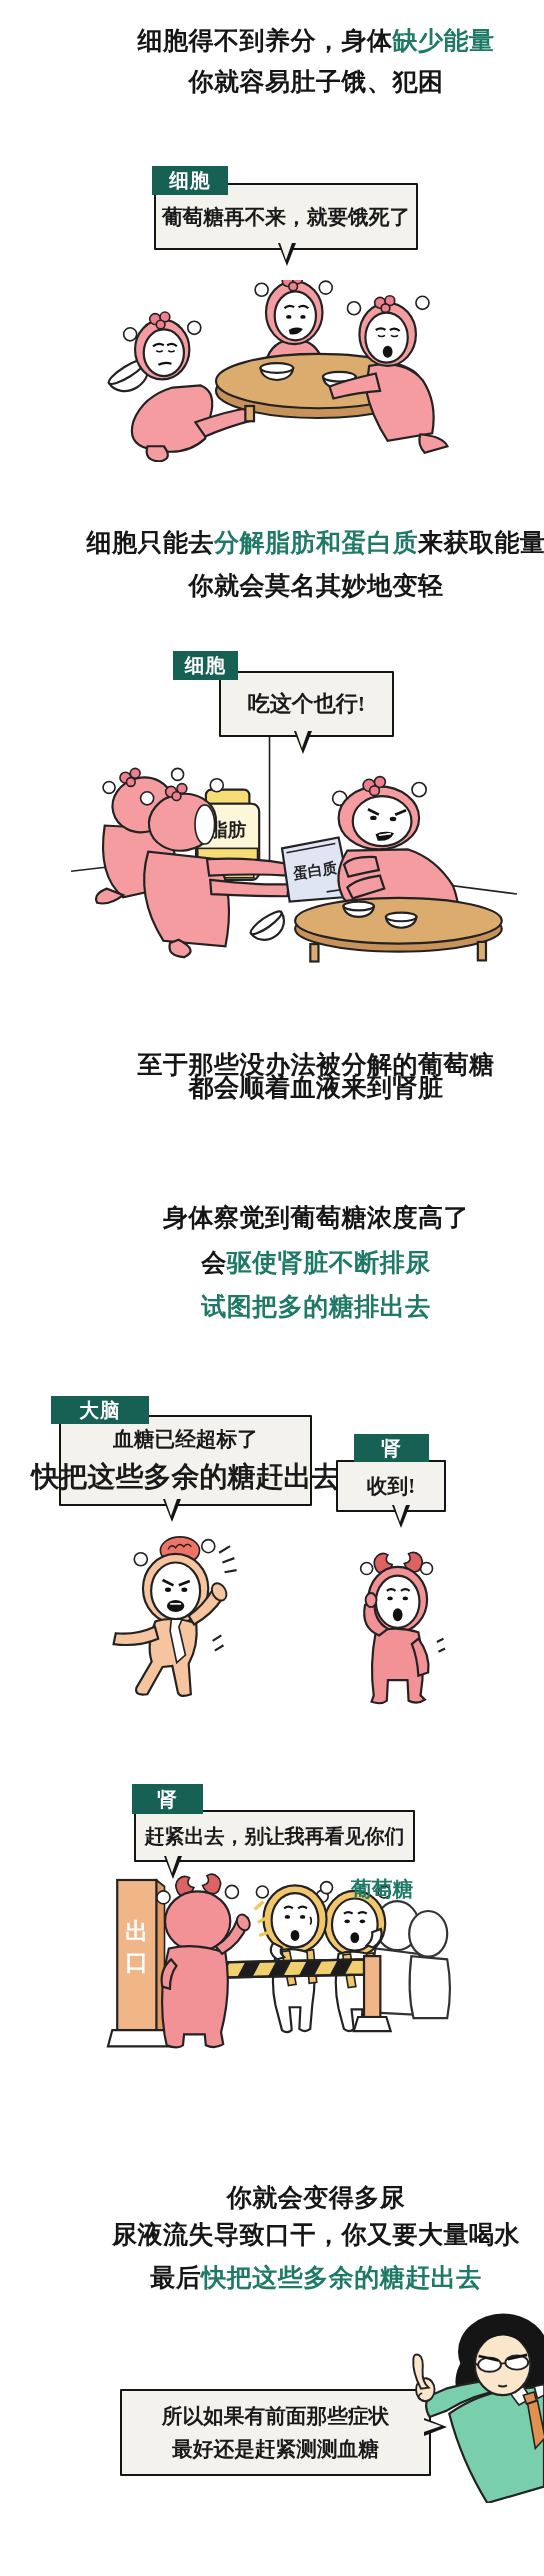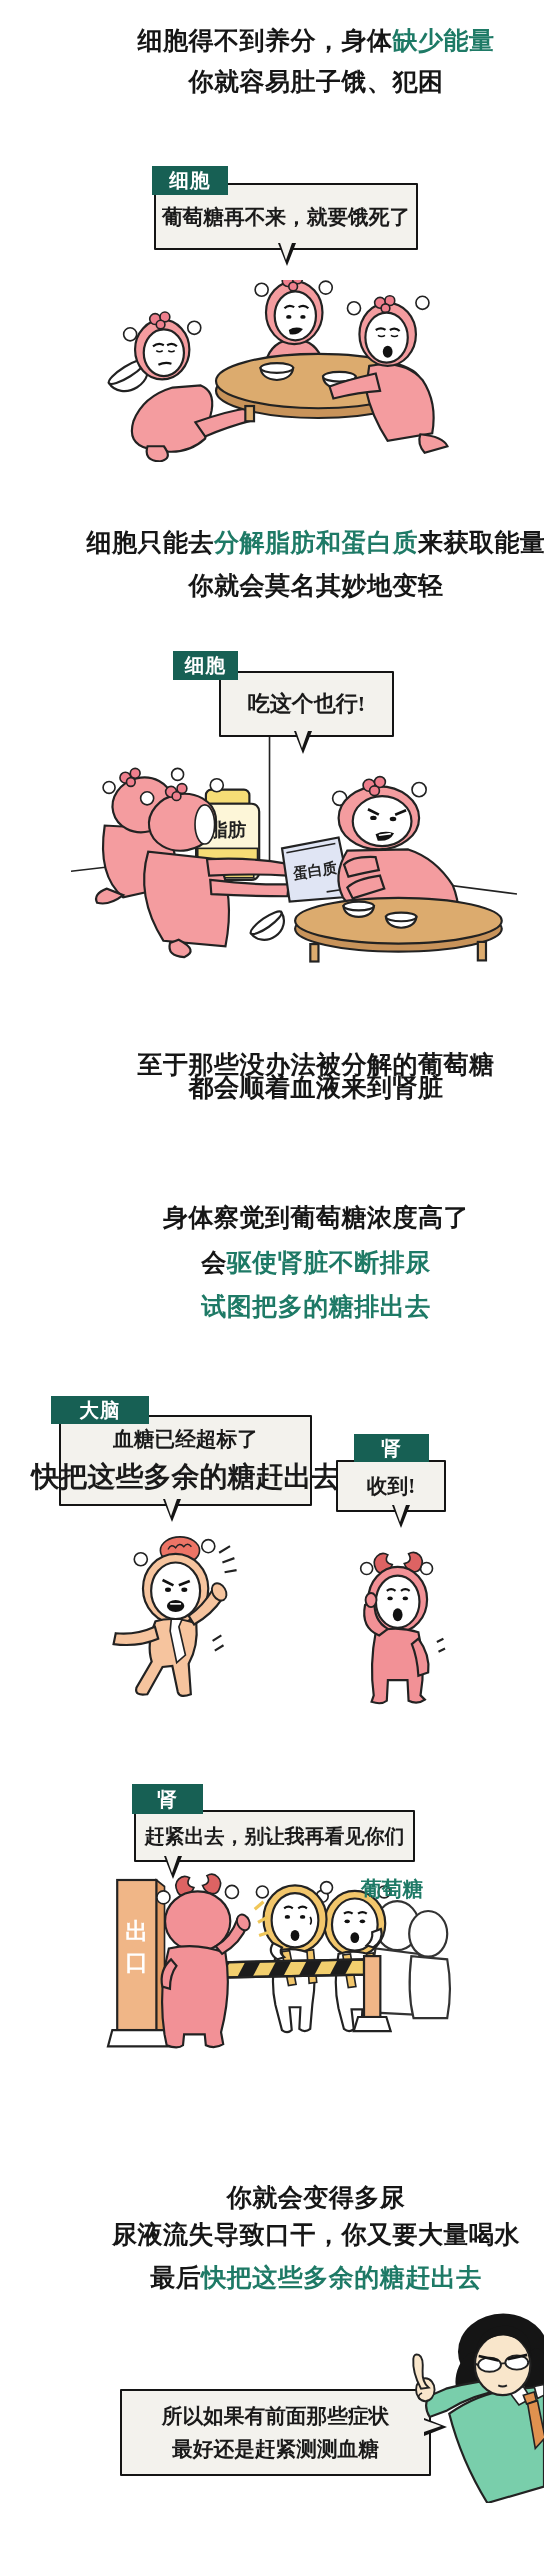--- a/index.html
+++ b/index.html
@@ -25,21 +25,21 @@
              border-left:7.6px solid transparent;border-right:7.6px solid transparent;
              border-top:20.7px solid #f3f2ed;}
   
   .tail-right{position:absolute;width:0;height:0;z-index:3;
              border-top:9.8px solid transparent;border-bottom:9.8px solid transparent;
              border-left:23px solid #141414;}
   .tail-right::after{content:"";position:absolute;left:-26px;top:-7.6px;width:0;height:0;
              border-top:7.6px solid transparent;border-bottom:7.6px solid transparent;
              border-left:20.7px solid #f3f2ed;}
   .scene{position:absolute;z-index:1;}
-  .gtag{position:absolute;font-size:20.7px;font-weight:bold;color:#1e7a66;white-space:nowrap;z-index:2;margin-left:10px;}
+  .gtag{position:absolute;font-size:20.7px;font-weight:bold;color:#1e7a66;white-space:nowrap;z-index:2;}
   svg text{font-family:"Liberation Sans","DejaVu Sans",sans-serif;}
 </style>
 </head>
 <body>
 
 <div class="canvas">
 
   <div class="tline" style="top:27px"><span>细胞得不到养分，身体</span><span class="green">缺少能量</span></div>
   <div class="tline" style="top:68px"><span>你就容易肚子饿、犯困</span></div>
 

